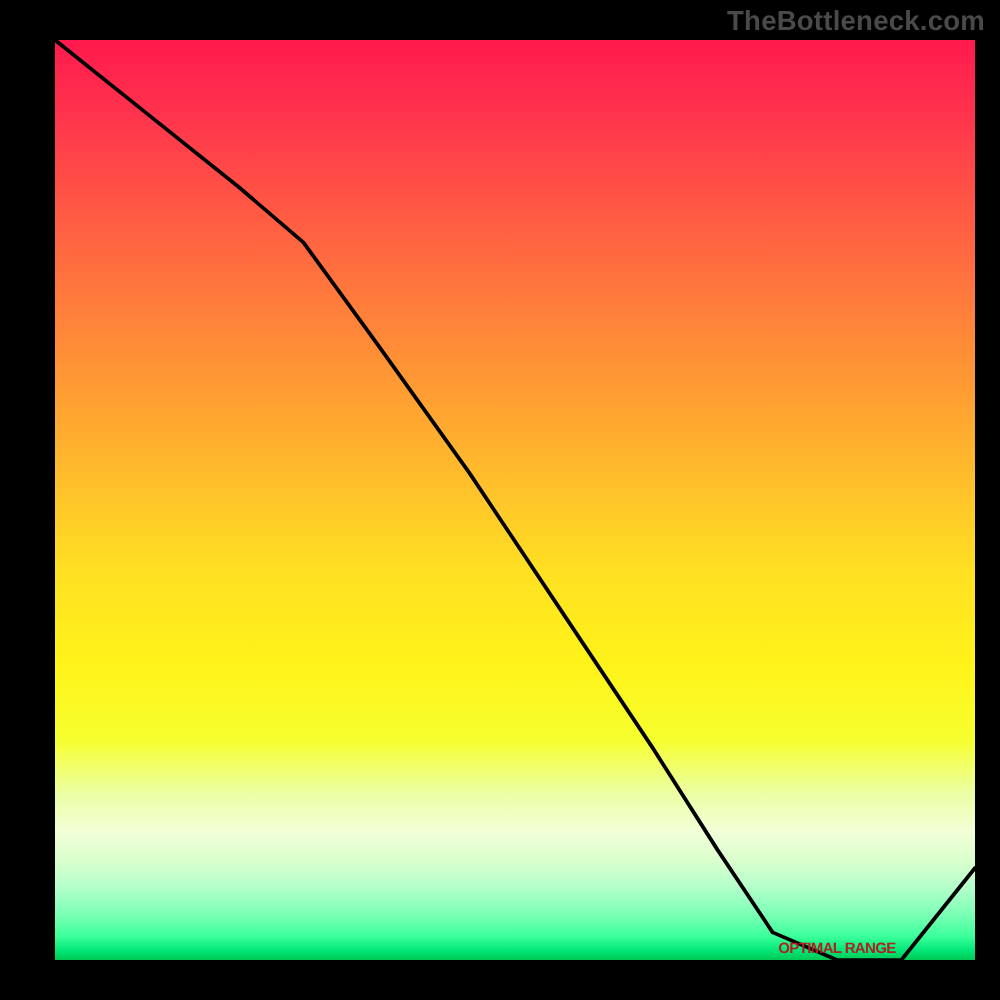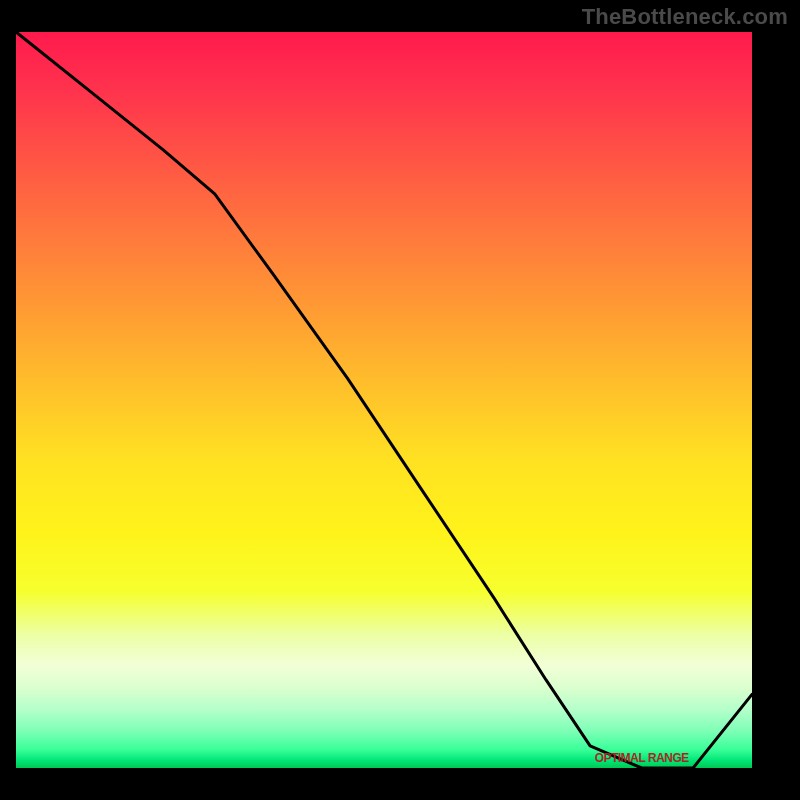--- a/index.html
+++ b/index.html
@@ -21,21 +21,21 @@
     right: 12px;
     top: 4px;
     color: #4a4a4a;
     font-size: 22px;
     font-weight: 600;
     letter-spacing: 0.2px;
     user-select: none;
   }
   .plot-area {
     position: absolute;
-    left: 16px;
+    left: 44px;
     top: 32px;
     width: 736px;
     height: 736px;
     
     background: linear-gradient(
       to bottom,
       #ff1a4d 0%,
       #ff334d 8%,
       #ff5744 18%,
       #ff7a3c 28%,

